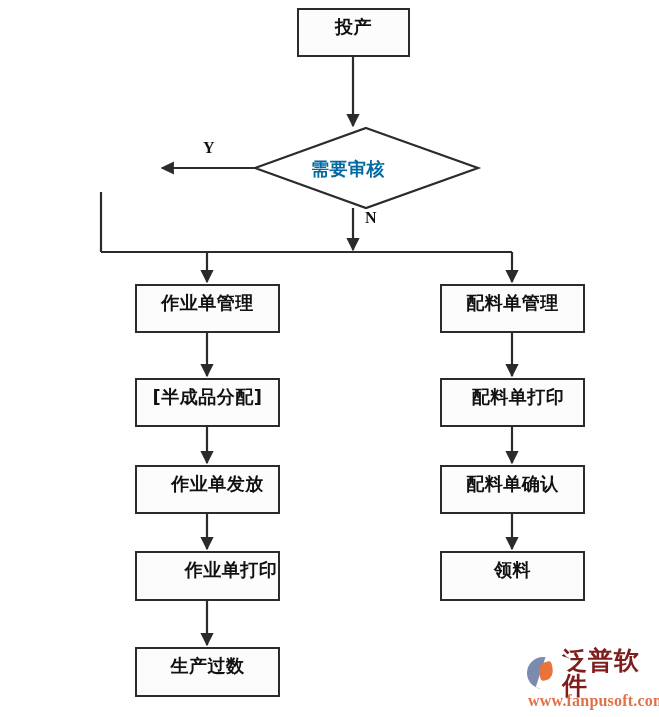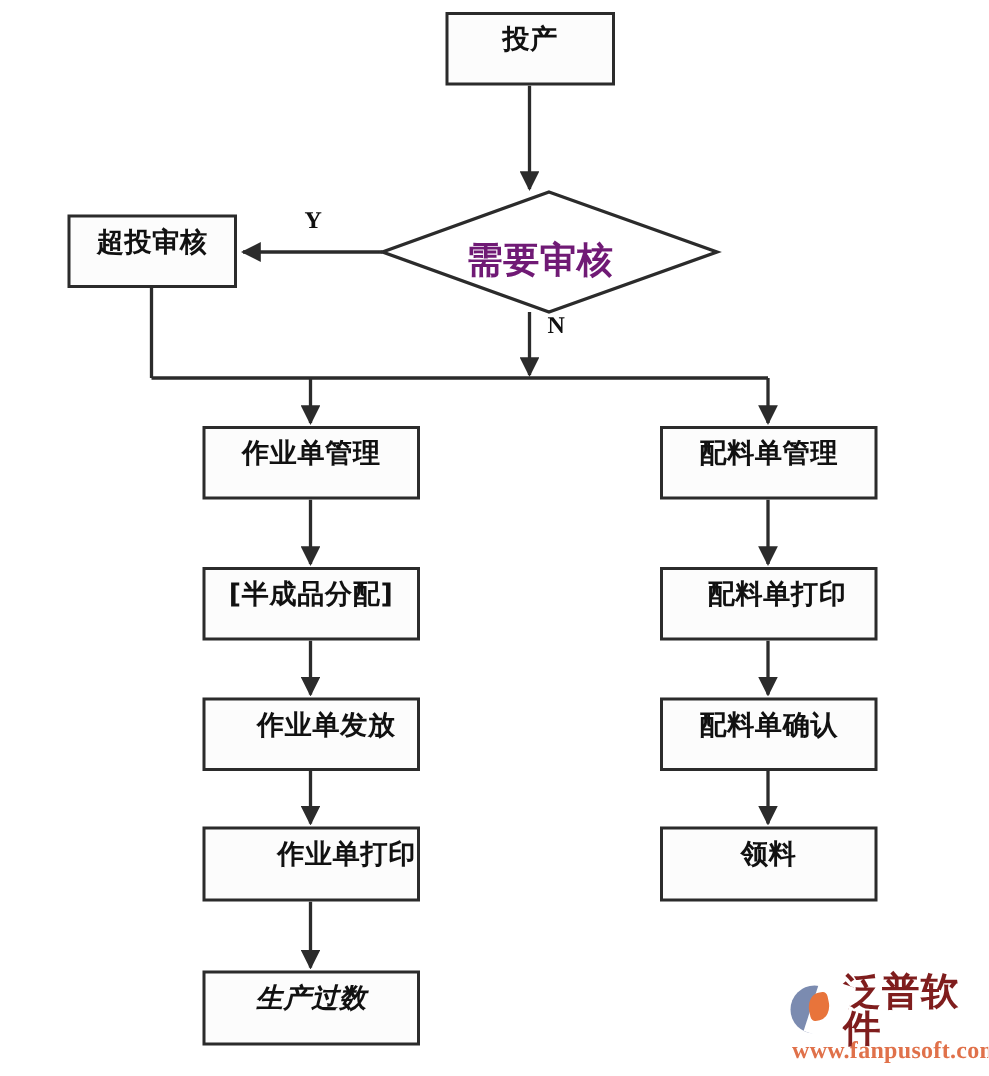--- a/index.html
+++ b/index.html
@@ -34,23 +34,23 @@
     justify-content: center;
     padding-top: 7px;
     font-size: 18px;
     font-weight: bold;
     color: #111111;
     letter-spacing: 0.5px;
     line-height: 1.1;
   }
   .diamond-label {
     position: absolute;
-    font-size: 24px;
-    font-weight: bold;
-    color: #701a75;
+    font-size: 18px;
+    font-weight: bold;
+    color: #0369a1;
     letter-spacing: 0.5px;
     white-space: nowrap;
     text-align: right;
   }
   .edge-label {
     position: absolute;
     font-size: 16px;
     font-weight: bold;
     color: #111111;
     font-family: "Liberation Serif", "DejaVu Serif", serif;
@@ -157,40 +157,37 @@
       <polygon points="366,128 478,168 366,208 255,168" fill="#ffffff" stroke="#2b2b2b" stroke-width="2.2"></polygon>
     </g>
   </svg>
 
   <div class="node-box" style="left:297px; top:8px; width:113px; height:49px;">
     <span>投产</span>
   </div>
 
   <div class="diamond-label" style="left:311px; top:157px;">需要审核</div>
 
-  <div class="node-box" style="left:45px; top:143px; width:113px; height:49px;">
-    <span>超投审核</span>
-  </div>
 
   <div class="edge-label" style="left:203px; top:139px;">Y</div>
   <div class="edge-label" style="left:365px; top:209px;">N</div>
 
   <div class="node-box" style="left:135px; top:378px; width:145px; height:49px;">
     <span>[半成品分配]</span>
   </div>
   <div class="node-box" style="left:135px; top:284px; width:145px; height:49px;">
     <span>作业单管理</span>
   </div>
   <div class="node-box" style="left:135px; top:465px; width:145px; height:49px;padding-left:20px;">
     <span>作业单发放</span>
   </div>
   <div class="node-box" style="left:135px; top:551px; width:145px; height:50px;padding-left:47px;">
     <span>作业单打印</span>
   </div>
-  <div class="node-box" style="left:135px; top:647px; width:145px; height:50px;font-style:italic;">
+  <div class="node-box" style="left:135px; top:647px; width:145px; height:50px;">
     <span>生产过数</span>
   </div>
 
   <div class="node-box" style="left:440px; top:284px; width:145px; height:49px;">
     <span>配料单管理</span>
   </div>
   <div class="node-box" style="left:440px; top:378px; width:145px; height:49px;padding-left:11px;">
     <span>配料单打印</span>
   </div>
   <div class="node-box" style="left:440px; top:465px; width:145px; height:49px;justify-content:center;">

